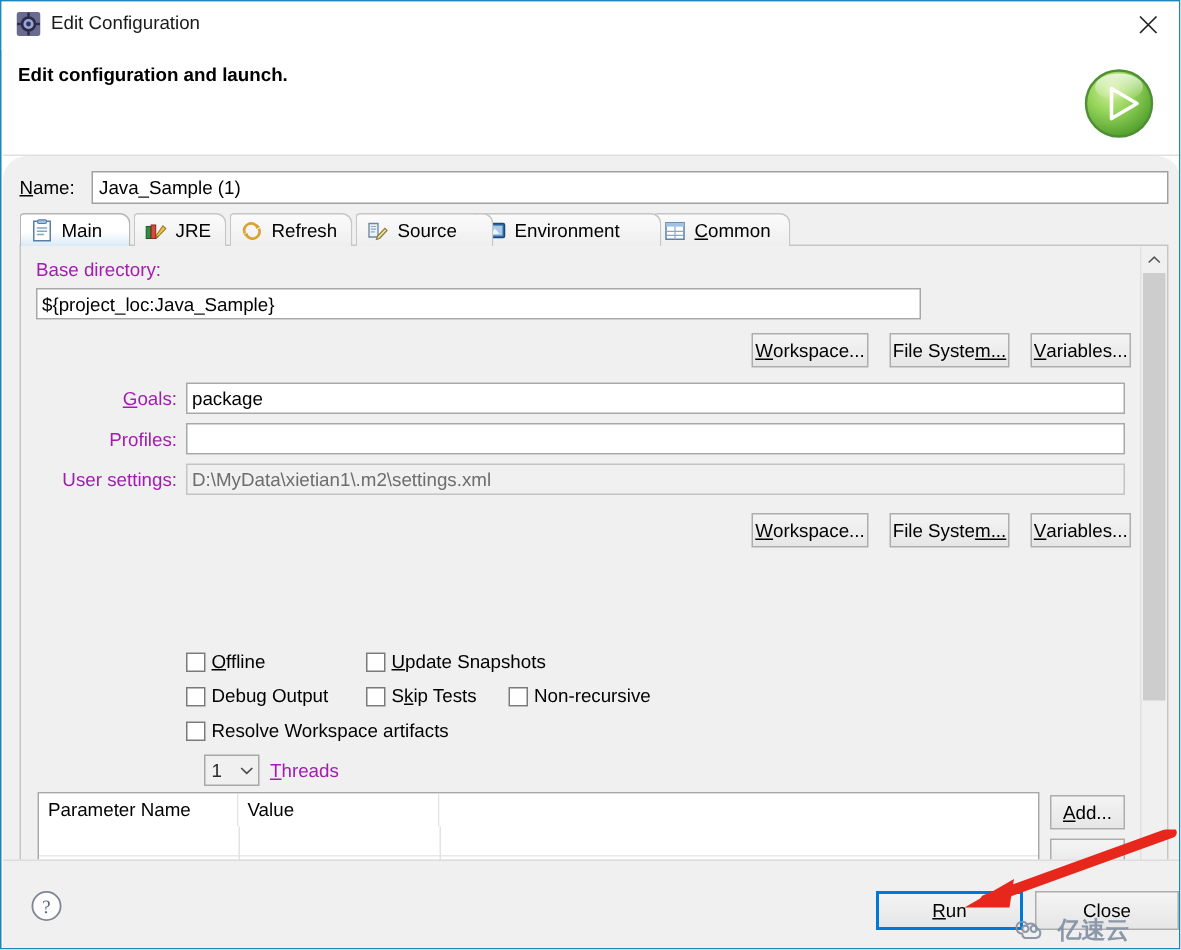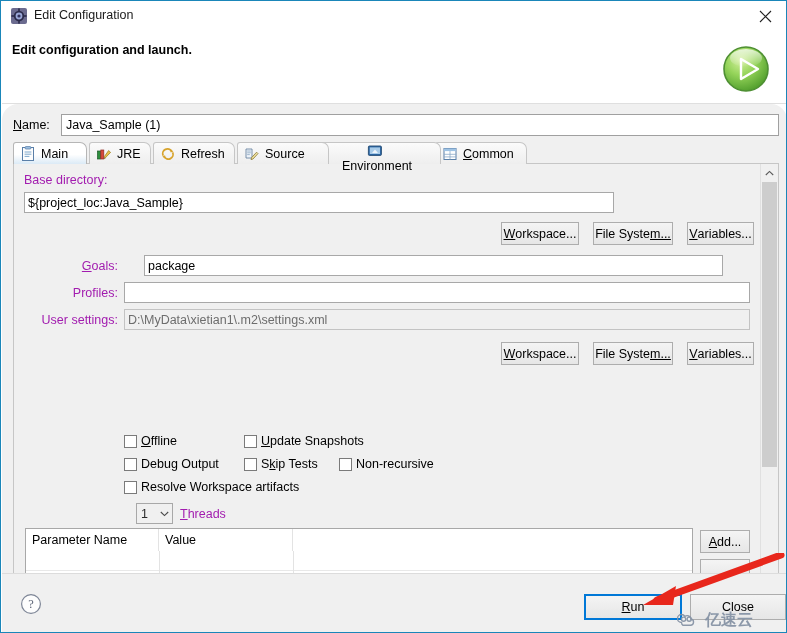--- a/index.html
+++ b/index.html
@@ -460,21 +460,21 @@
         <span class="tab-ico">
           <svg width="16" height="16" viewBox="0 0 16 16">
             <path d="M2 3 H8 V12 H2 Z" fill="#eef3f8" stroke="#6b86a3" stroke-width=".9"></path>
             <path d="M3.2 5 H6.8 M3.2 6.8 H6.8 M3.2 8.6 H5.8" stroke="#8aa6c2" stroke-width=".8"></path>
             <path d="M7.6 11.6 L12.6 6.2 L14 7.6 L9 13 L7 13.6 Z" fill="#f0e1a0" stroke="#8a7a33" stroke-width=".8"></path>
           </svg>
         </span>
         <span class="tab-lbl">Source</span>
       </div>
 
-      <div class="tab" style="left:302px; width:126px; z-index:2;flex-direction:column;">
+      <div class="tab" style="left:302px; width:126px; z-index:2;">
         <span class="tab-ico">
           <svg width="16" height="16" viewBox="0 0 16 16">
             <rect x="1.4" y="3" width="13" height="9.4" rx="1" fill="#2f6aa8" stroke="#23486f" stroke-width=".9"></rect>
             <rect x="2.8" y="4.4" width="10.2" height="6.6" fill="#a8cbe8"></rect>
             <path d="M5 10 L8 6.4 L11 10 Z" fill="#ffffff" opacity=".8"></path>
           </svg>
         </span>
         <span class="tab-lbl">Environment</span>
       </div>
 
@@ -503,21 +503,21 @@
         <div class="btn" style="left:579px; top:58px; width:80px;">
             <span>File Syste</span>
             <u>m...</u>
           </div>
         <div class="btn" style="left:673px; top:58px; width:67px;">
             <u>V</u>
             <span>ariables...</span>
           </div>
 
         <div class="lbl right" style="left:10px; top:95px; width:94px;"><u>G</u><span>o</span><span>als:</span></div>
-        <input class="txt" style="left: 110px; top: 91px; width: 579px; margin-left: 20px;" type="text" value="package">
+        <input class="txt" style="left: 110px; top: 91px; width: 626px;" type="text" value="package">
 
         <div class="lbl right" style="left:10px; top:122px; width:94px;">Profiles:</div>
         <input class="txt" style="left: 110px; top: 118px; width: 626px;" type="text" value="">
 
         <div class="lbl right" style="left:10px; top:149px; width:94px;">User settings:</div>
         <input class="txt disabled" style="left: 110px; top: 145px; width: 626px;" type="text" value="D:\MyData\xietian1\.m2\settings.xml">
 
         <div class="btn" style="left:487px; top:178px; width:78px;">
             <u>W</u>
             <span>orkspace...</span>

